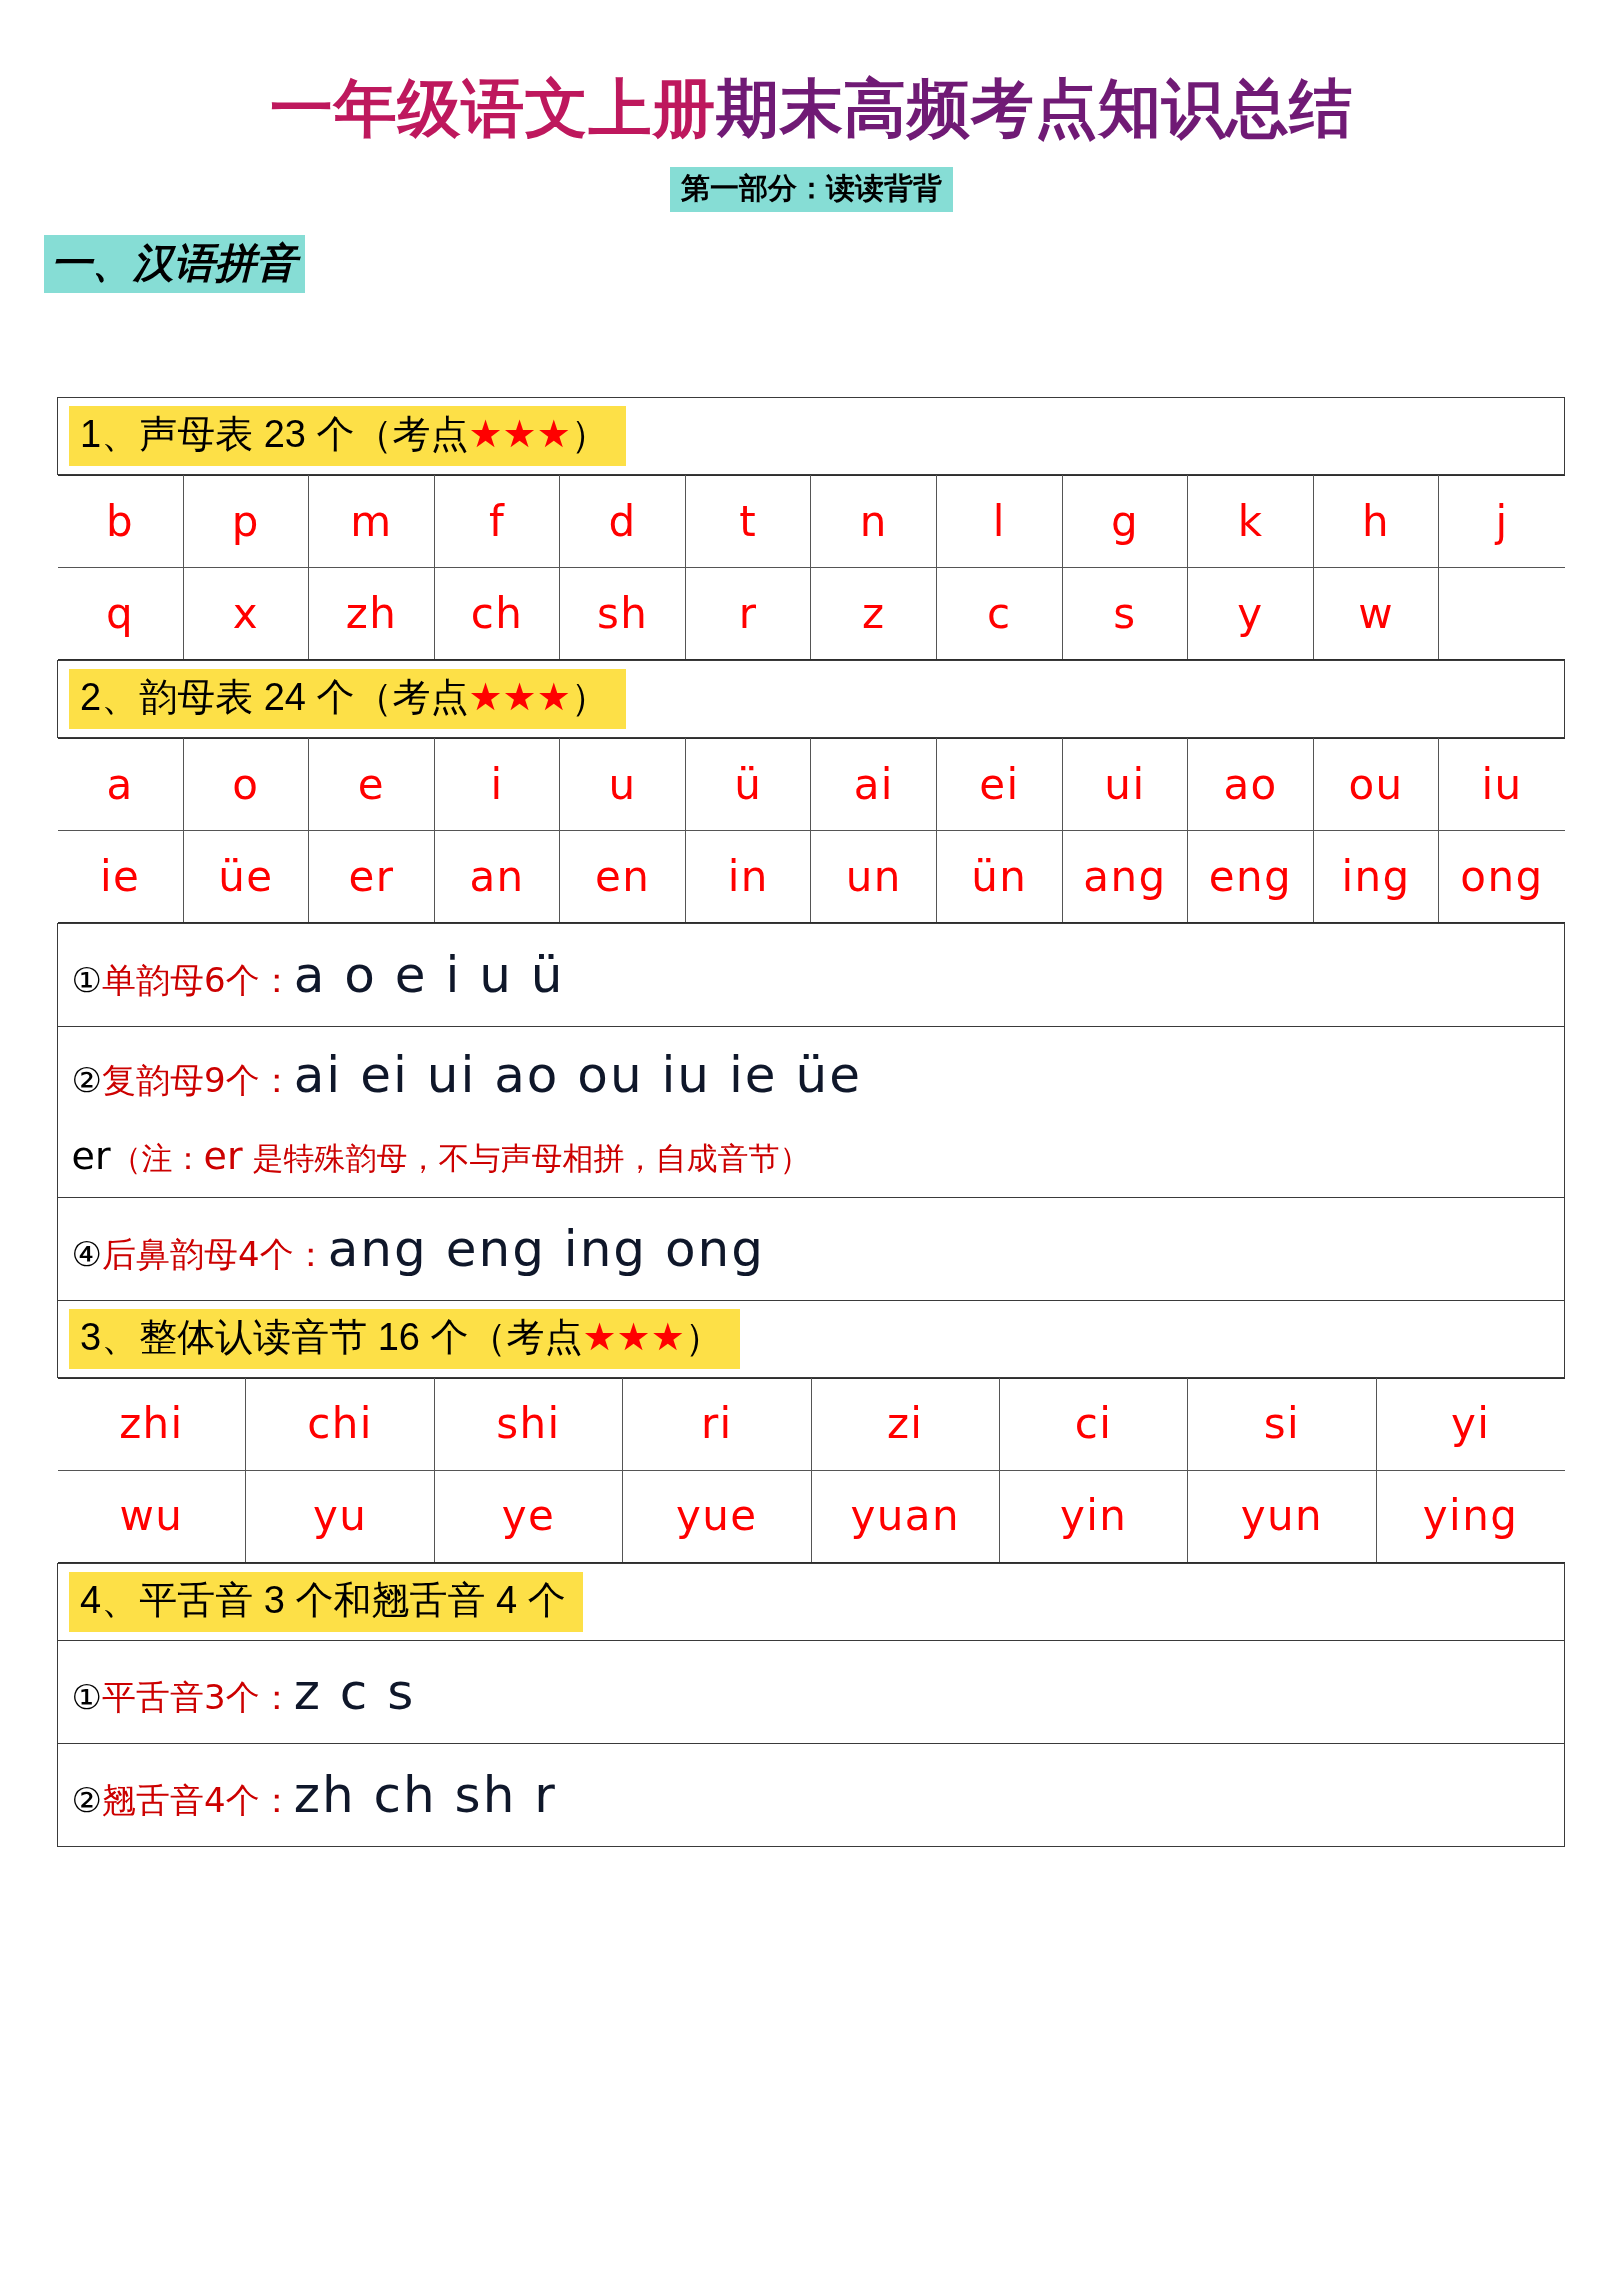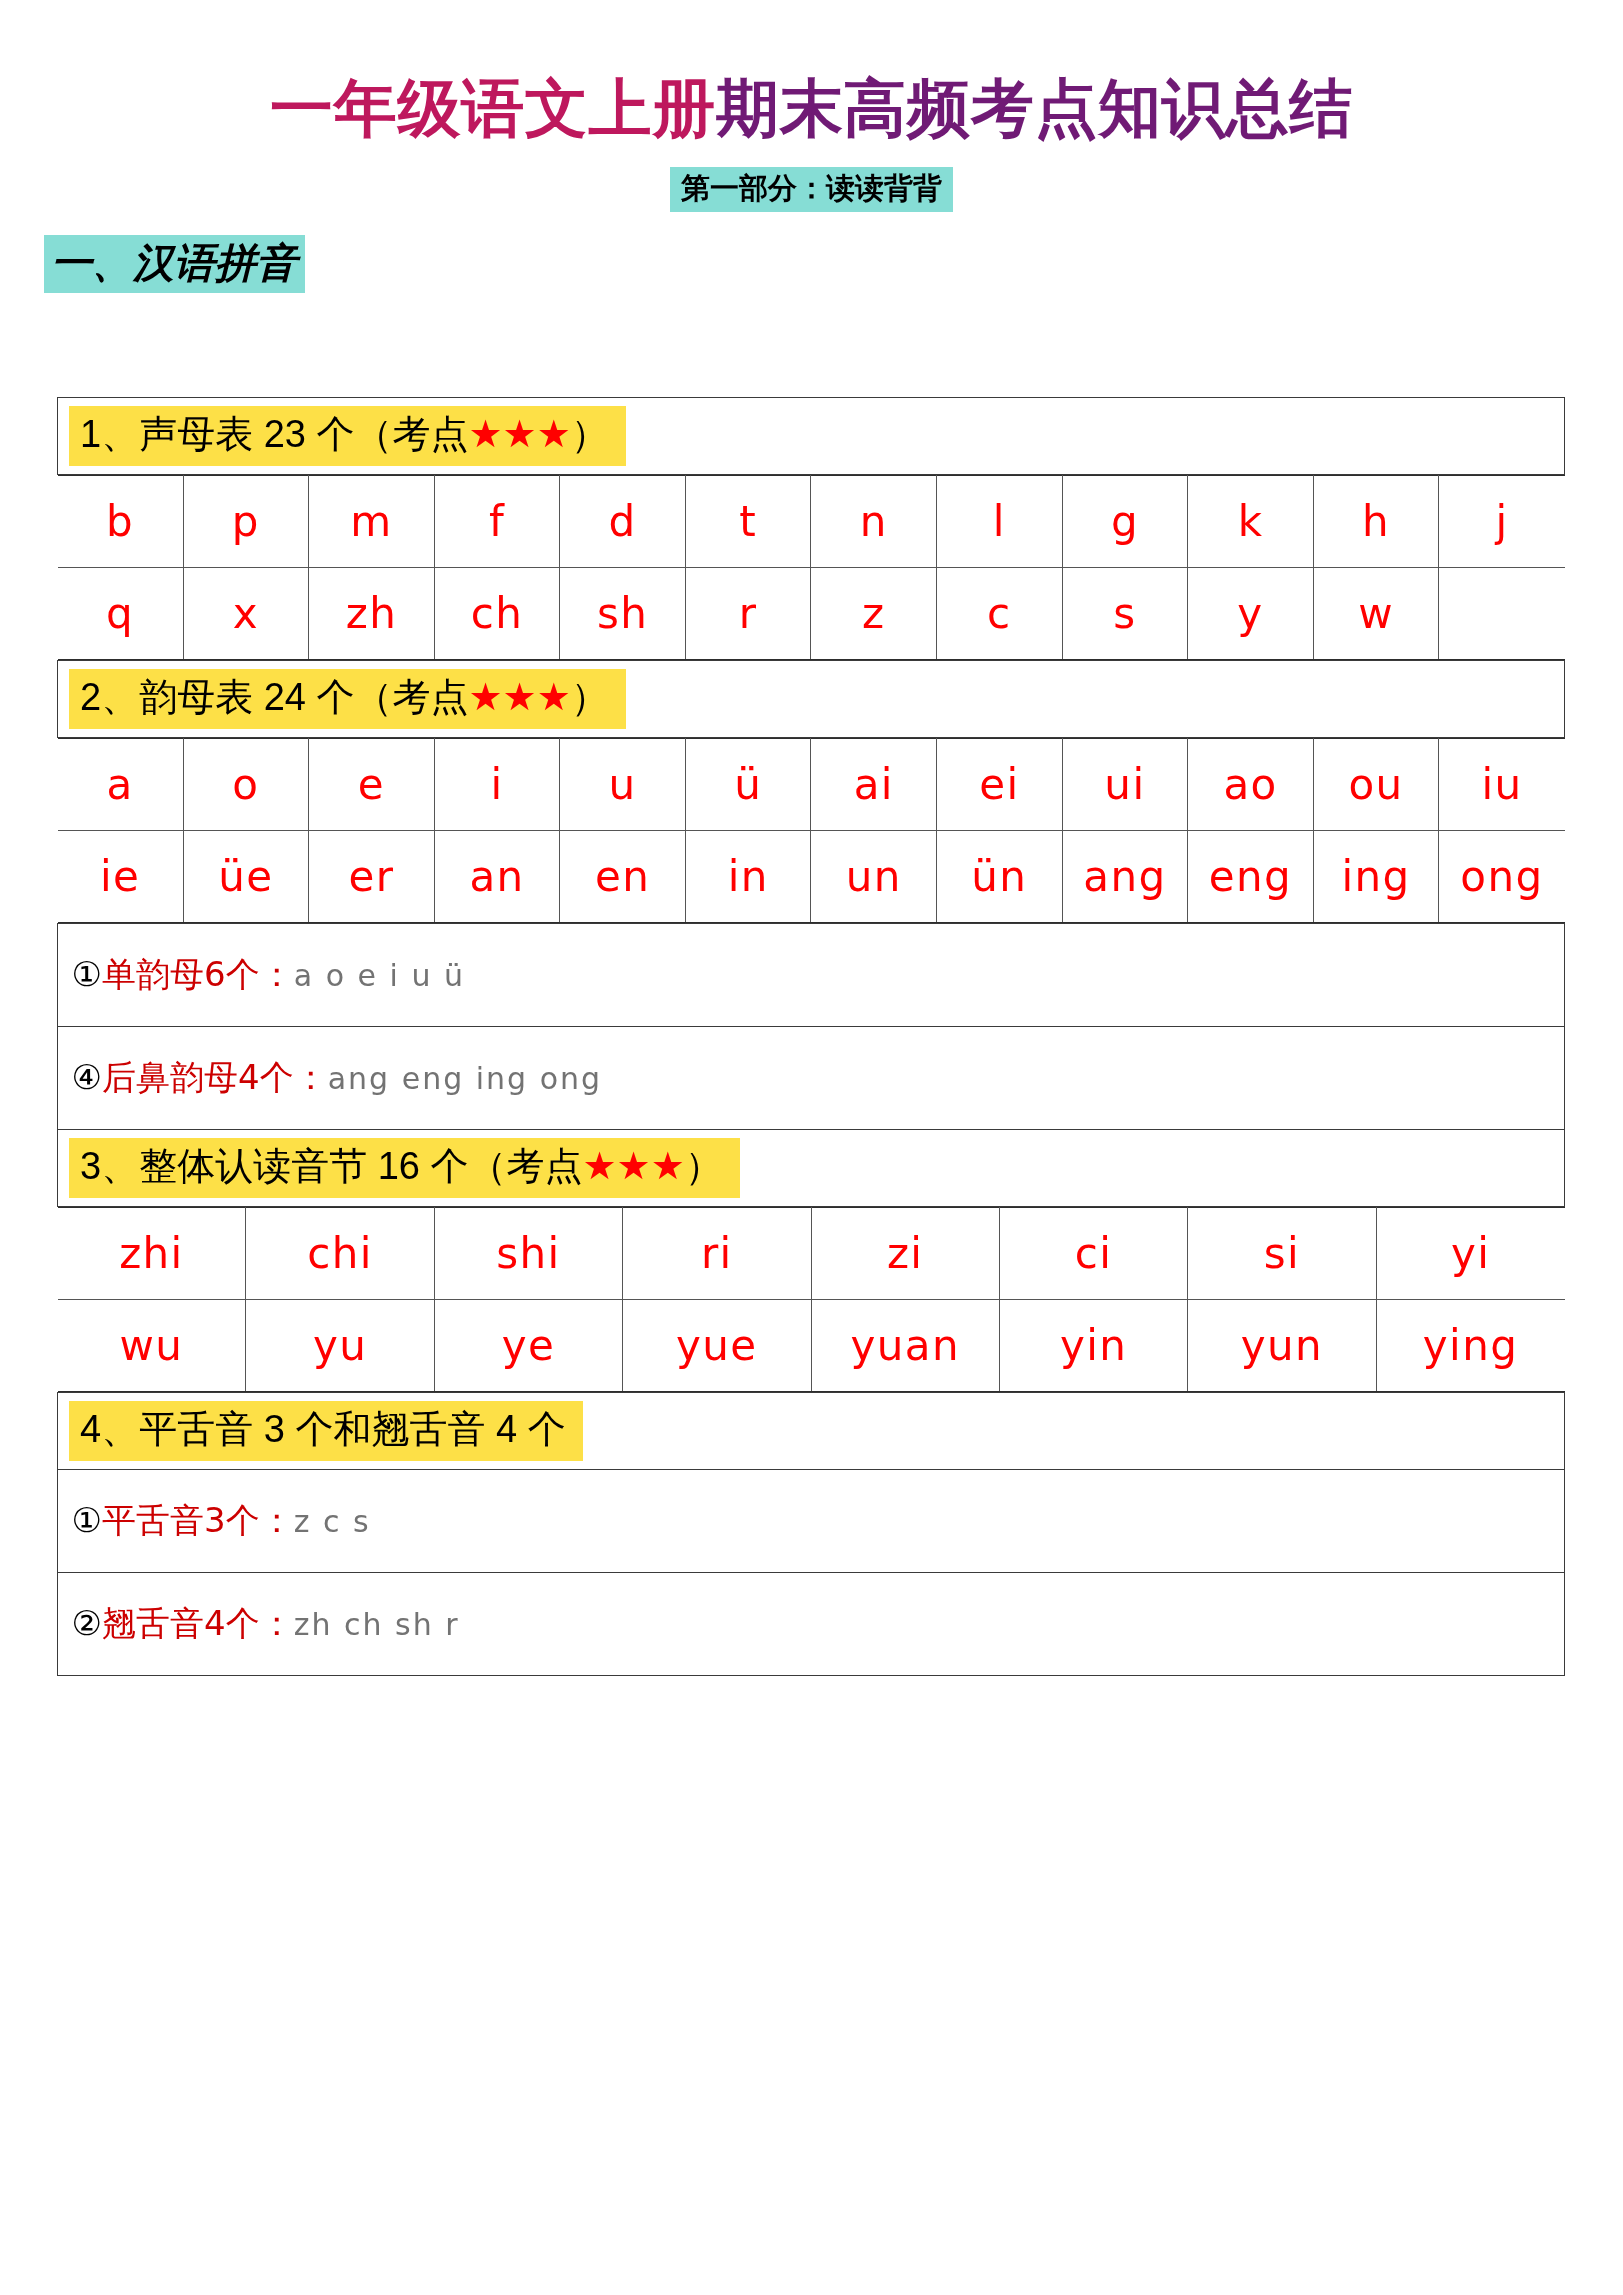--- a/index.html
+++ b/index.html
@@ -128,22 +128,22 @@
   .detail {
     padding: 12.3px 6.8px 12.3px 13.6px;
     font-size: 34px;
     line-height: 1.45;
     color: #000000;
     font-family: "DejaVu Sans", sans-serif;
   }
   .detail .lbl { color: #CC0000; }
   .detail .circ { color: #000000; }
   .detail .vals {
-    color: #737373;
-    font-size: 30px;
+    color: #0f172a;
+    font-size: 50px;
     letter-spacing: 2px;
   }
   .detail .note { color: #CC0000; font-size: 31px; }
   .detail .note-er { color: #000000; font-size: 38px; }
 </style>
 </head>
 <body>
 
 <div class="page">
 
@@ -249,20 +249,30 @@
       </tr>
 
       <tr>
         <td class="detail-cell">
           <div class="detail">
             <span class="circ">①</span><span class="lbl">单韵母</span><span class="lbl">6</span><span class="lbl">个</span><span class="lbl">：</span><span class="vals">a   o   e   i   u   ü</span>
           </div>
         </td>
       </tr>
 
+      <tr>
+        <td class="detail-cell">
+          <div class="detail">
+            <span class="circ">②</span><span class="lbl">复韵母</span><span class="lbl">9</span><span class="lbl">个</span><span class="lbl">：</span><span class="vals">ai   ei   ui   ao   ou   iu   ie   üe</span>
+            <div style="margin-top:17.7px;">
+              <span class="note-er">er</span><span class="note">（注：</span><span class="note-er" style="color:#CC0000;">er</span><span class="note"> 是特殊韵母，不与声母相拼，自成音节）</span>
+            </div>
+          </div>
+        </td>
+      </tr>
 
 
       <tr>
         <td class="detail-cell">
           <div class="detail">
             <span class="circ">④</span><span class="lbl">后鼻韵母</span><span class="lbl">4</span><span class="lbl">个</span><span class="lbl">：</span><span class="vals">ang   eng   ing   ong</span>
           </div>
         </td>
       </tr>
 

